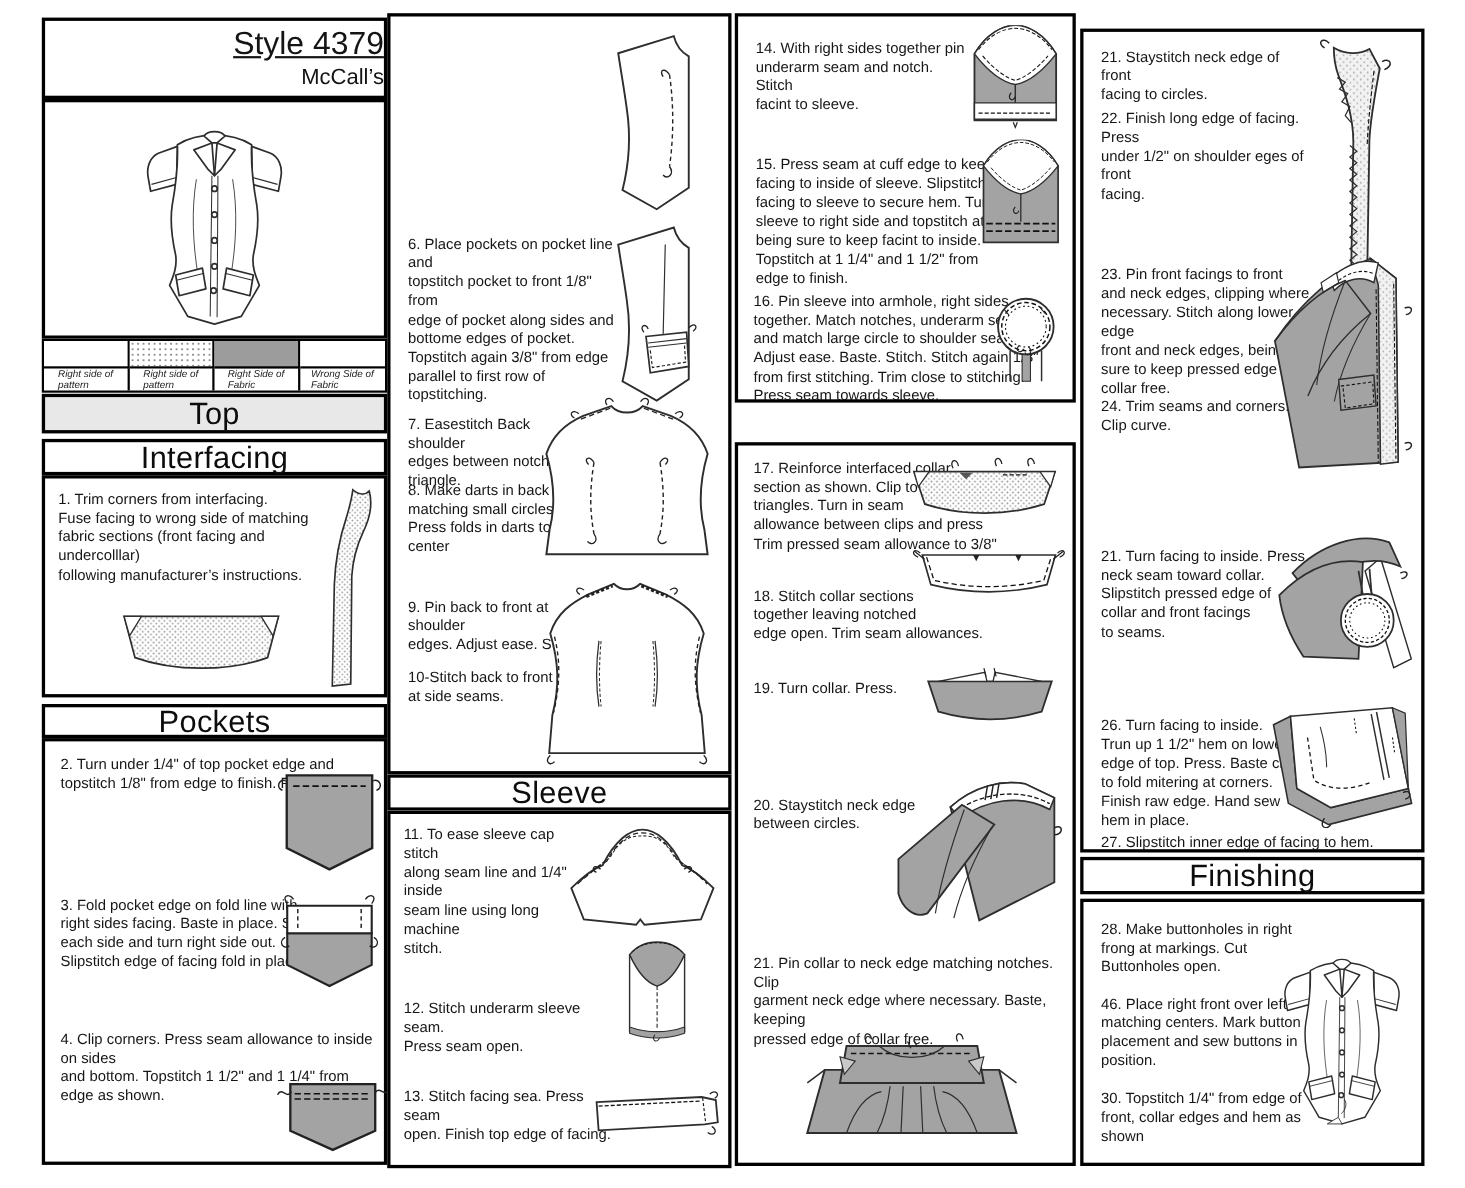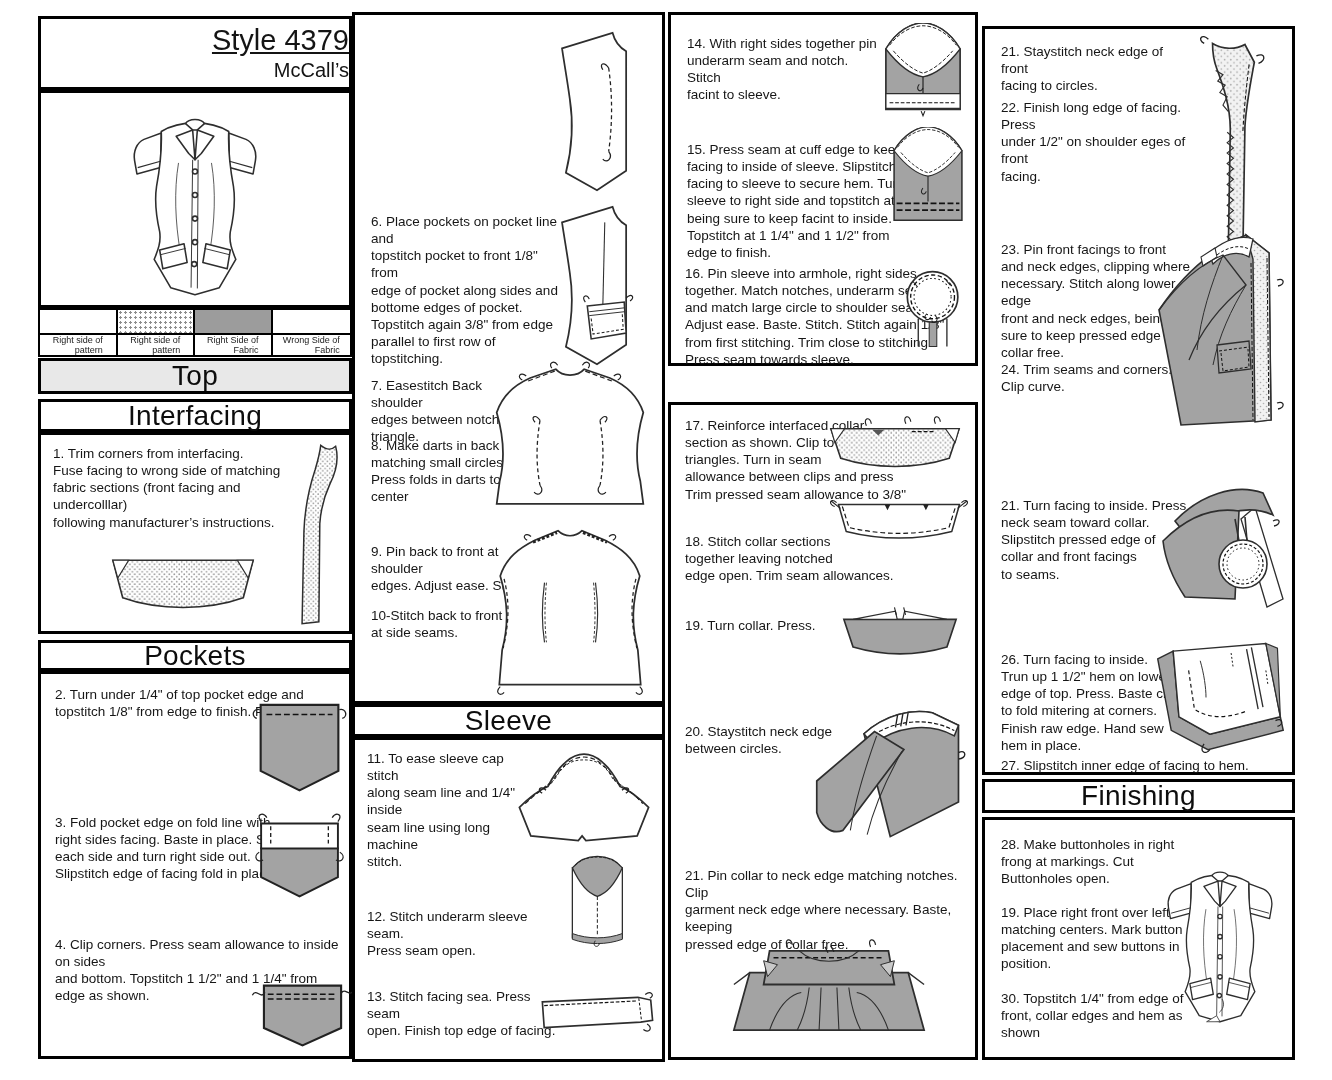--- a/index.html
+++ b/index.html
@@ -15,21 +15,21 @@
   .title2{font-size:20px;}
   .step{position:absolute;font-size:13.5px;line-height:1.27;white-space:pre-line;color:#161616;}
   .ill{position:absolute;}
   .ill svg{display:block;width:100%;height:100%;}
   .legend{position:absolute;display:grid;grid-template-columns:repeat(4,1fr);
           grid-template-rows:25px 20px;border:2px solid #000;background:#fff;box-sizing:border-box;}
   .legend>div{border-right:2px solid #000;box-sizing:border-box;}
   .legend>div:nth-child(4n){border-right:none;}
   .legend>div:nth-child(-n+4){border-bottom:2px solid #000;}
   .lg-label{font-size:9px;line-height:1.15;display:flex;align-items:center;justify-content:center;
-            text-align:right;white-space:pre-line;color:#222;}
+            text-align:left;white-space:pre-line;color:#222;font-style:italic;}
   .sw-dotted{background-color:#fff;
              background-image:radial-gradient(#8d8d8d 1px,transparent 1.2px);
              background-size:5px 5px;}
   .sw-gray{background:#9c9c9c;}
   .sw-white{background:#fff;}
 </style>
 </head>
 <body>
 
 <svg width="0" height="0" style="position:absolute" aria-hidden="true">
@@ -441,21 +441,21 @@
     </div>
     <div class="step" style="left:16px;top:728px;width:290px">27. Slipstitch inner edge of facing to hem.</div>
   </div>
 
   <div class="box hdr" style="left:982px;top:779px;width:313px;height:34px">Finishing</div>
 
   <div class="box" style="left:982px;top:817px;width:313px;height:243px">
     <div class="step" style="left:16px;top:16px;width:180px">28. Make buttonholes in right
 frong at markings. Cut
 Buttonholes open.</div>
-    <div class="step" style="left:16px;top:84px;width:185px">19. Place right front over left
+    <div class="step" style="left:16px;top:84px;width:185px">46. Place right front over left
 matching centers. Mark button
 placement and sew buttons in
 position.</div>
     <div class="step" style="left:16px;top:170px;width:185px">30. Topstitch 1/4" from edge of
 front, collar edges and hem as
 shown</div>
     <div class="ill" style="left:168px;top:4px;width:134px;height:232px">
       <svg viewBox="0 0 200 260">
         <g stroke="#2e2e2e" stroke-width="2" fill="#fff" stroke-linejoin="round">
           <path d="M57,46 L35,54 C26,58 21,69 23,81 L26,98 L56,90 Z"></path>

